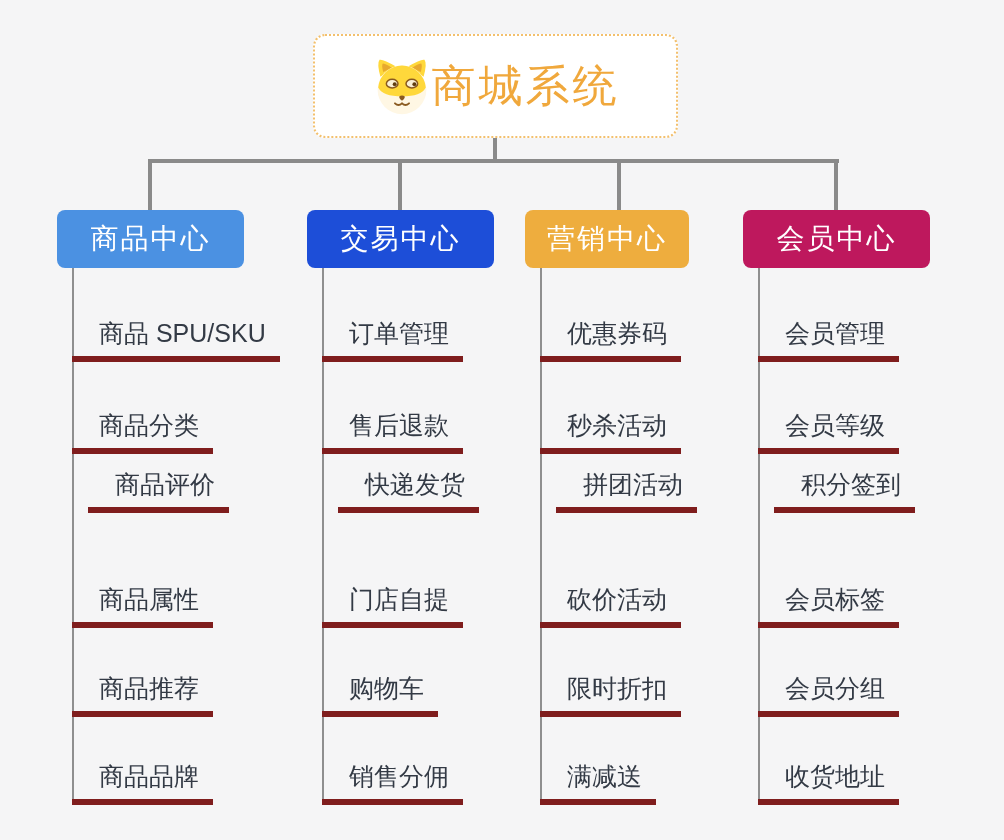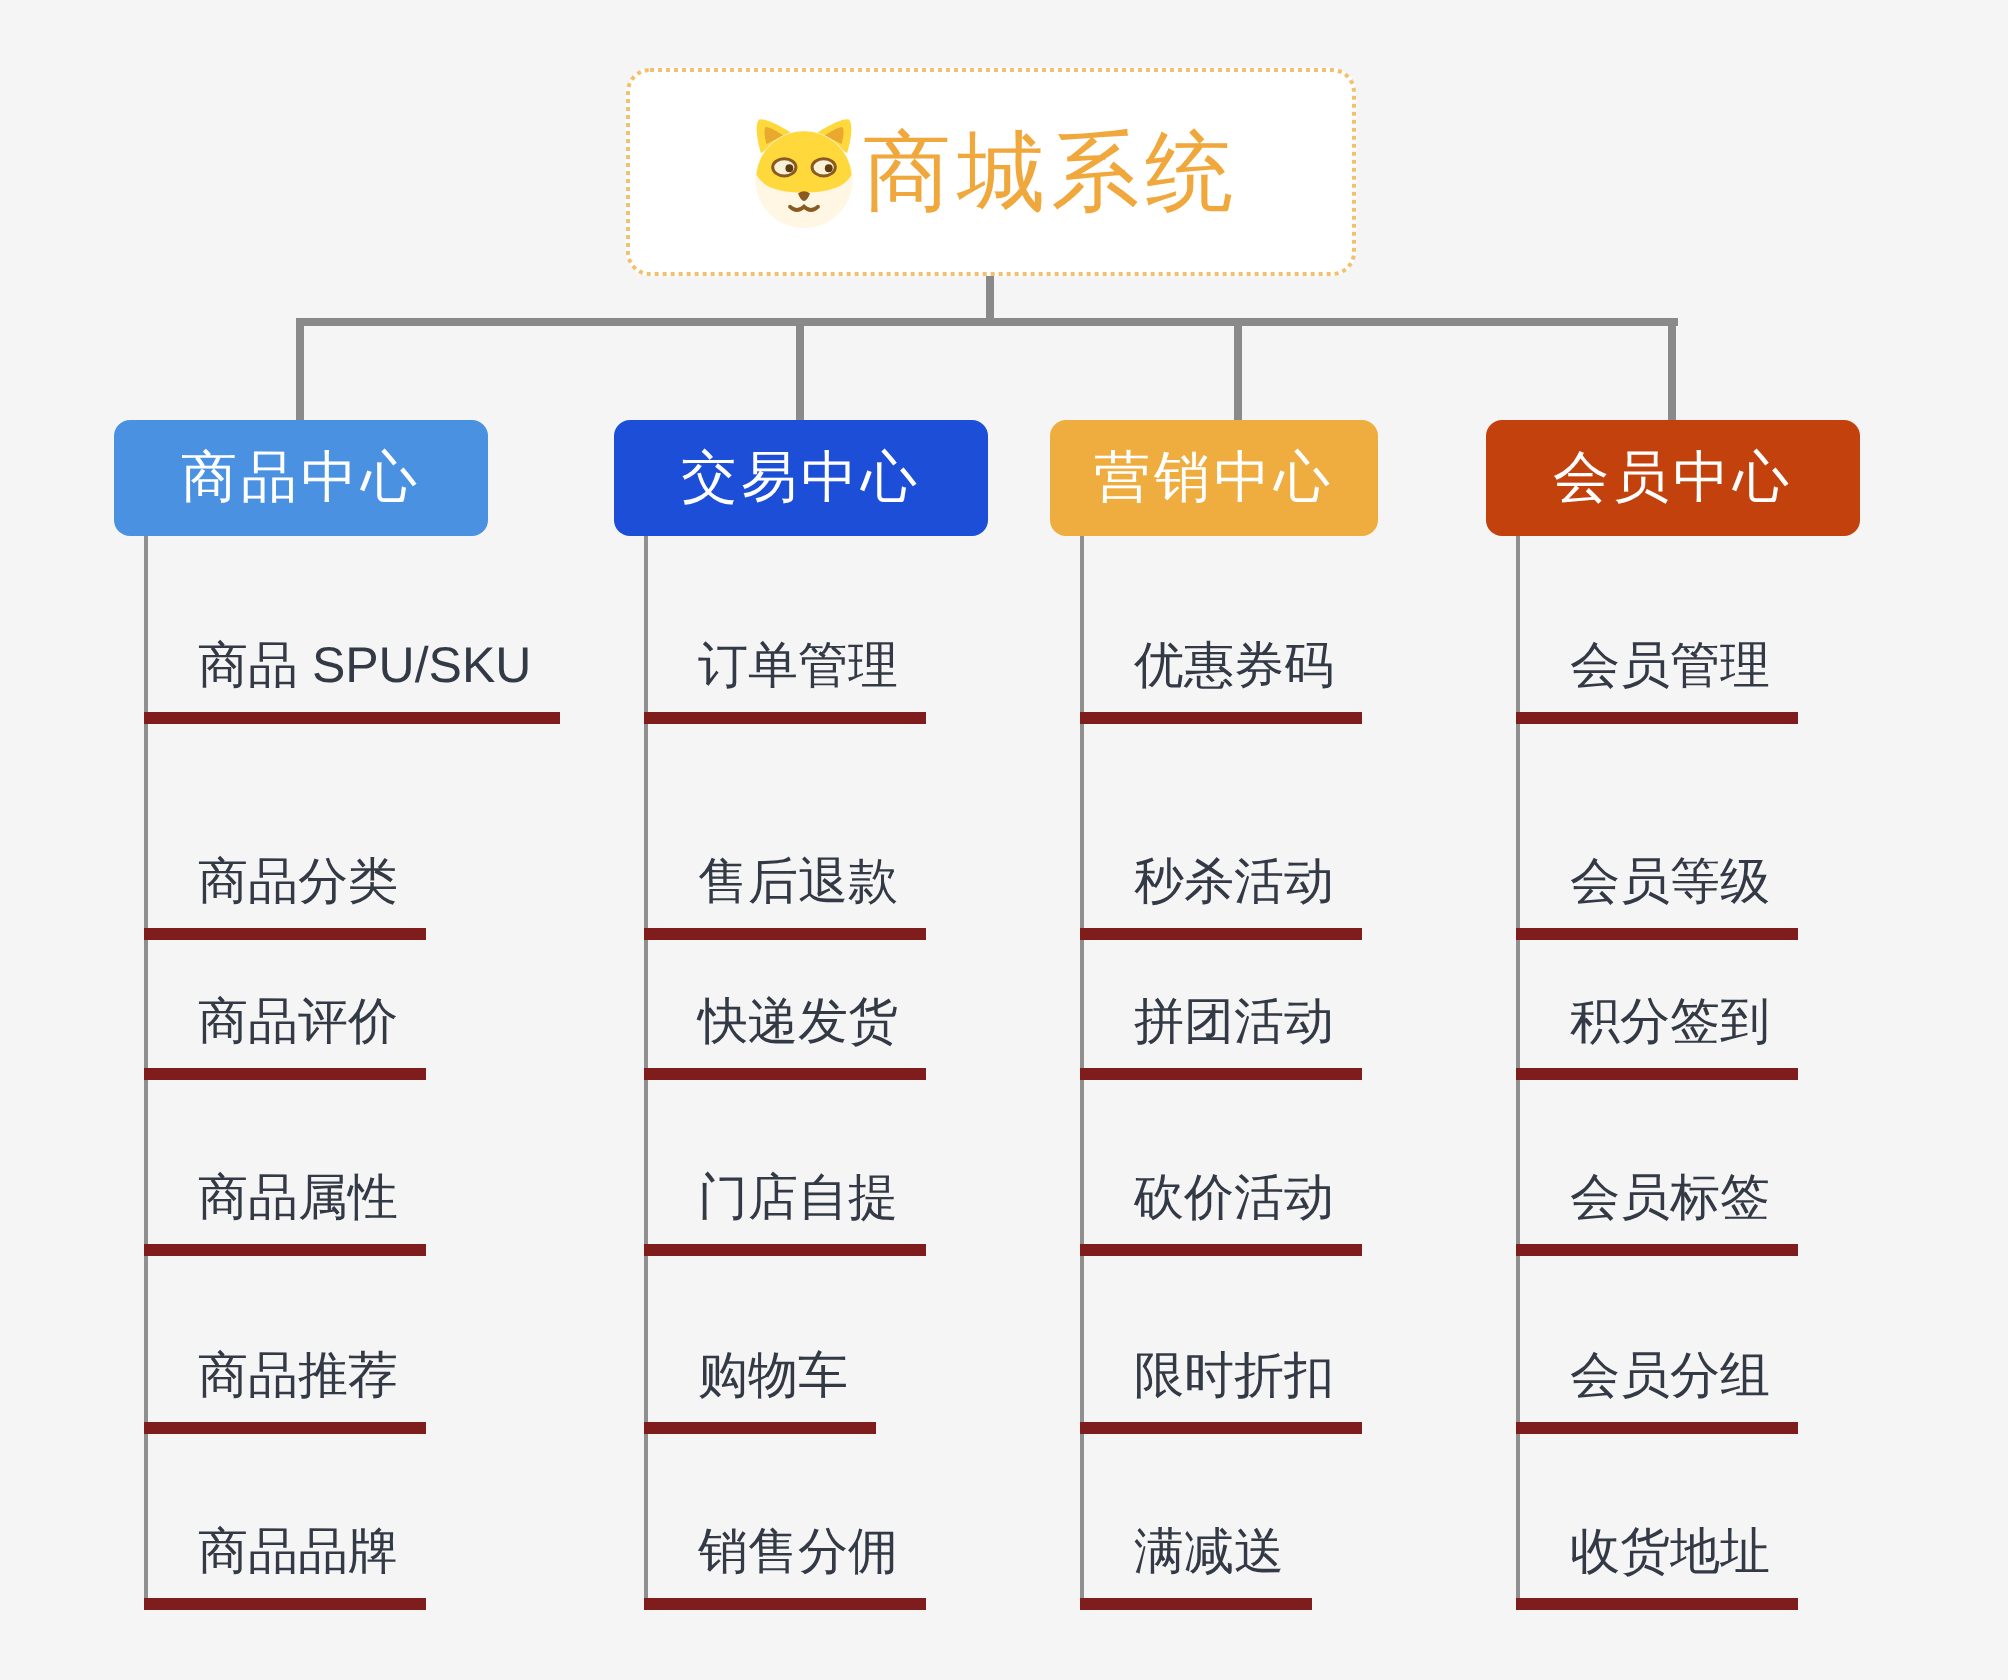--- a/index.html
+++ b/index.html
@@ -82,22 +82,22 @@
     font-size: 25px;
     line-height: 30px;
     color: #333a45;
     white-space: nowrap;
   }
   .c0 { left: 72px; }
   .c1 { left: 322px; }
   .c2 { left: 540px; }
   .c3 { left: 758px; }
   .r0 { top: 318px; }
-  .r1 { top: 426px; }
-  .r2 { top: 496px; }
+  .r1 { top: 410px; }
+  .r2 { top: 469px; margin-left: 16px; }
   .r3 { top: 584px; }
   .r4 { top: 673px; }
   .r5 { top: 761px; }
 </style>
 </head>
 <body>
 
 <div class="canvas">
 
   <div class="root-node">
@@ -126,21 +126,21 @@
   <div class="conn v-branch v-b3"></div>
 
   <div class="trunk t0"></div>
   <div class="trunk t1"></div>
   <div class="trunk t2"></div>
   <div class="trunk t3"></div>
 
   <div class="branch b0" style="background-color: rgb(75, 145, 226);">商品中心</div>
   <div class="branch b1" style="background-color: #1d4ed8;">交易中心</div>
   <div class="branch b2" style="background-color: rgb(238, 173, 62);">营销中心</div>
-  <div class="branch b3" style="background-color: #c2410c;">会员中心</div>
+  <div class="branch b3" style="background-color: #be185d;">会员中心</div>
 
   <div class="leaf c0 r0">商品 SPU/SKU</div>
   <div class="leaf c0 r1">商品分类</div>
   <div class="leaf c0 r2">商品评价</div>
   <div class="leaf c0 r3">商品属性</div>
   <div class="leaf c0 r4">商品推荐</div>
   <div class="leaf c0 r5">商品品牌</div>
 
   <div class="leaf c1 r0">订单管理</div>
   <div class="leaf c1 r1">售后退款</div>

